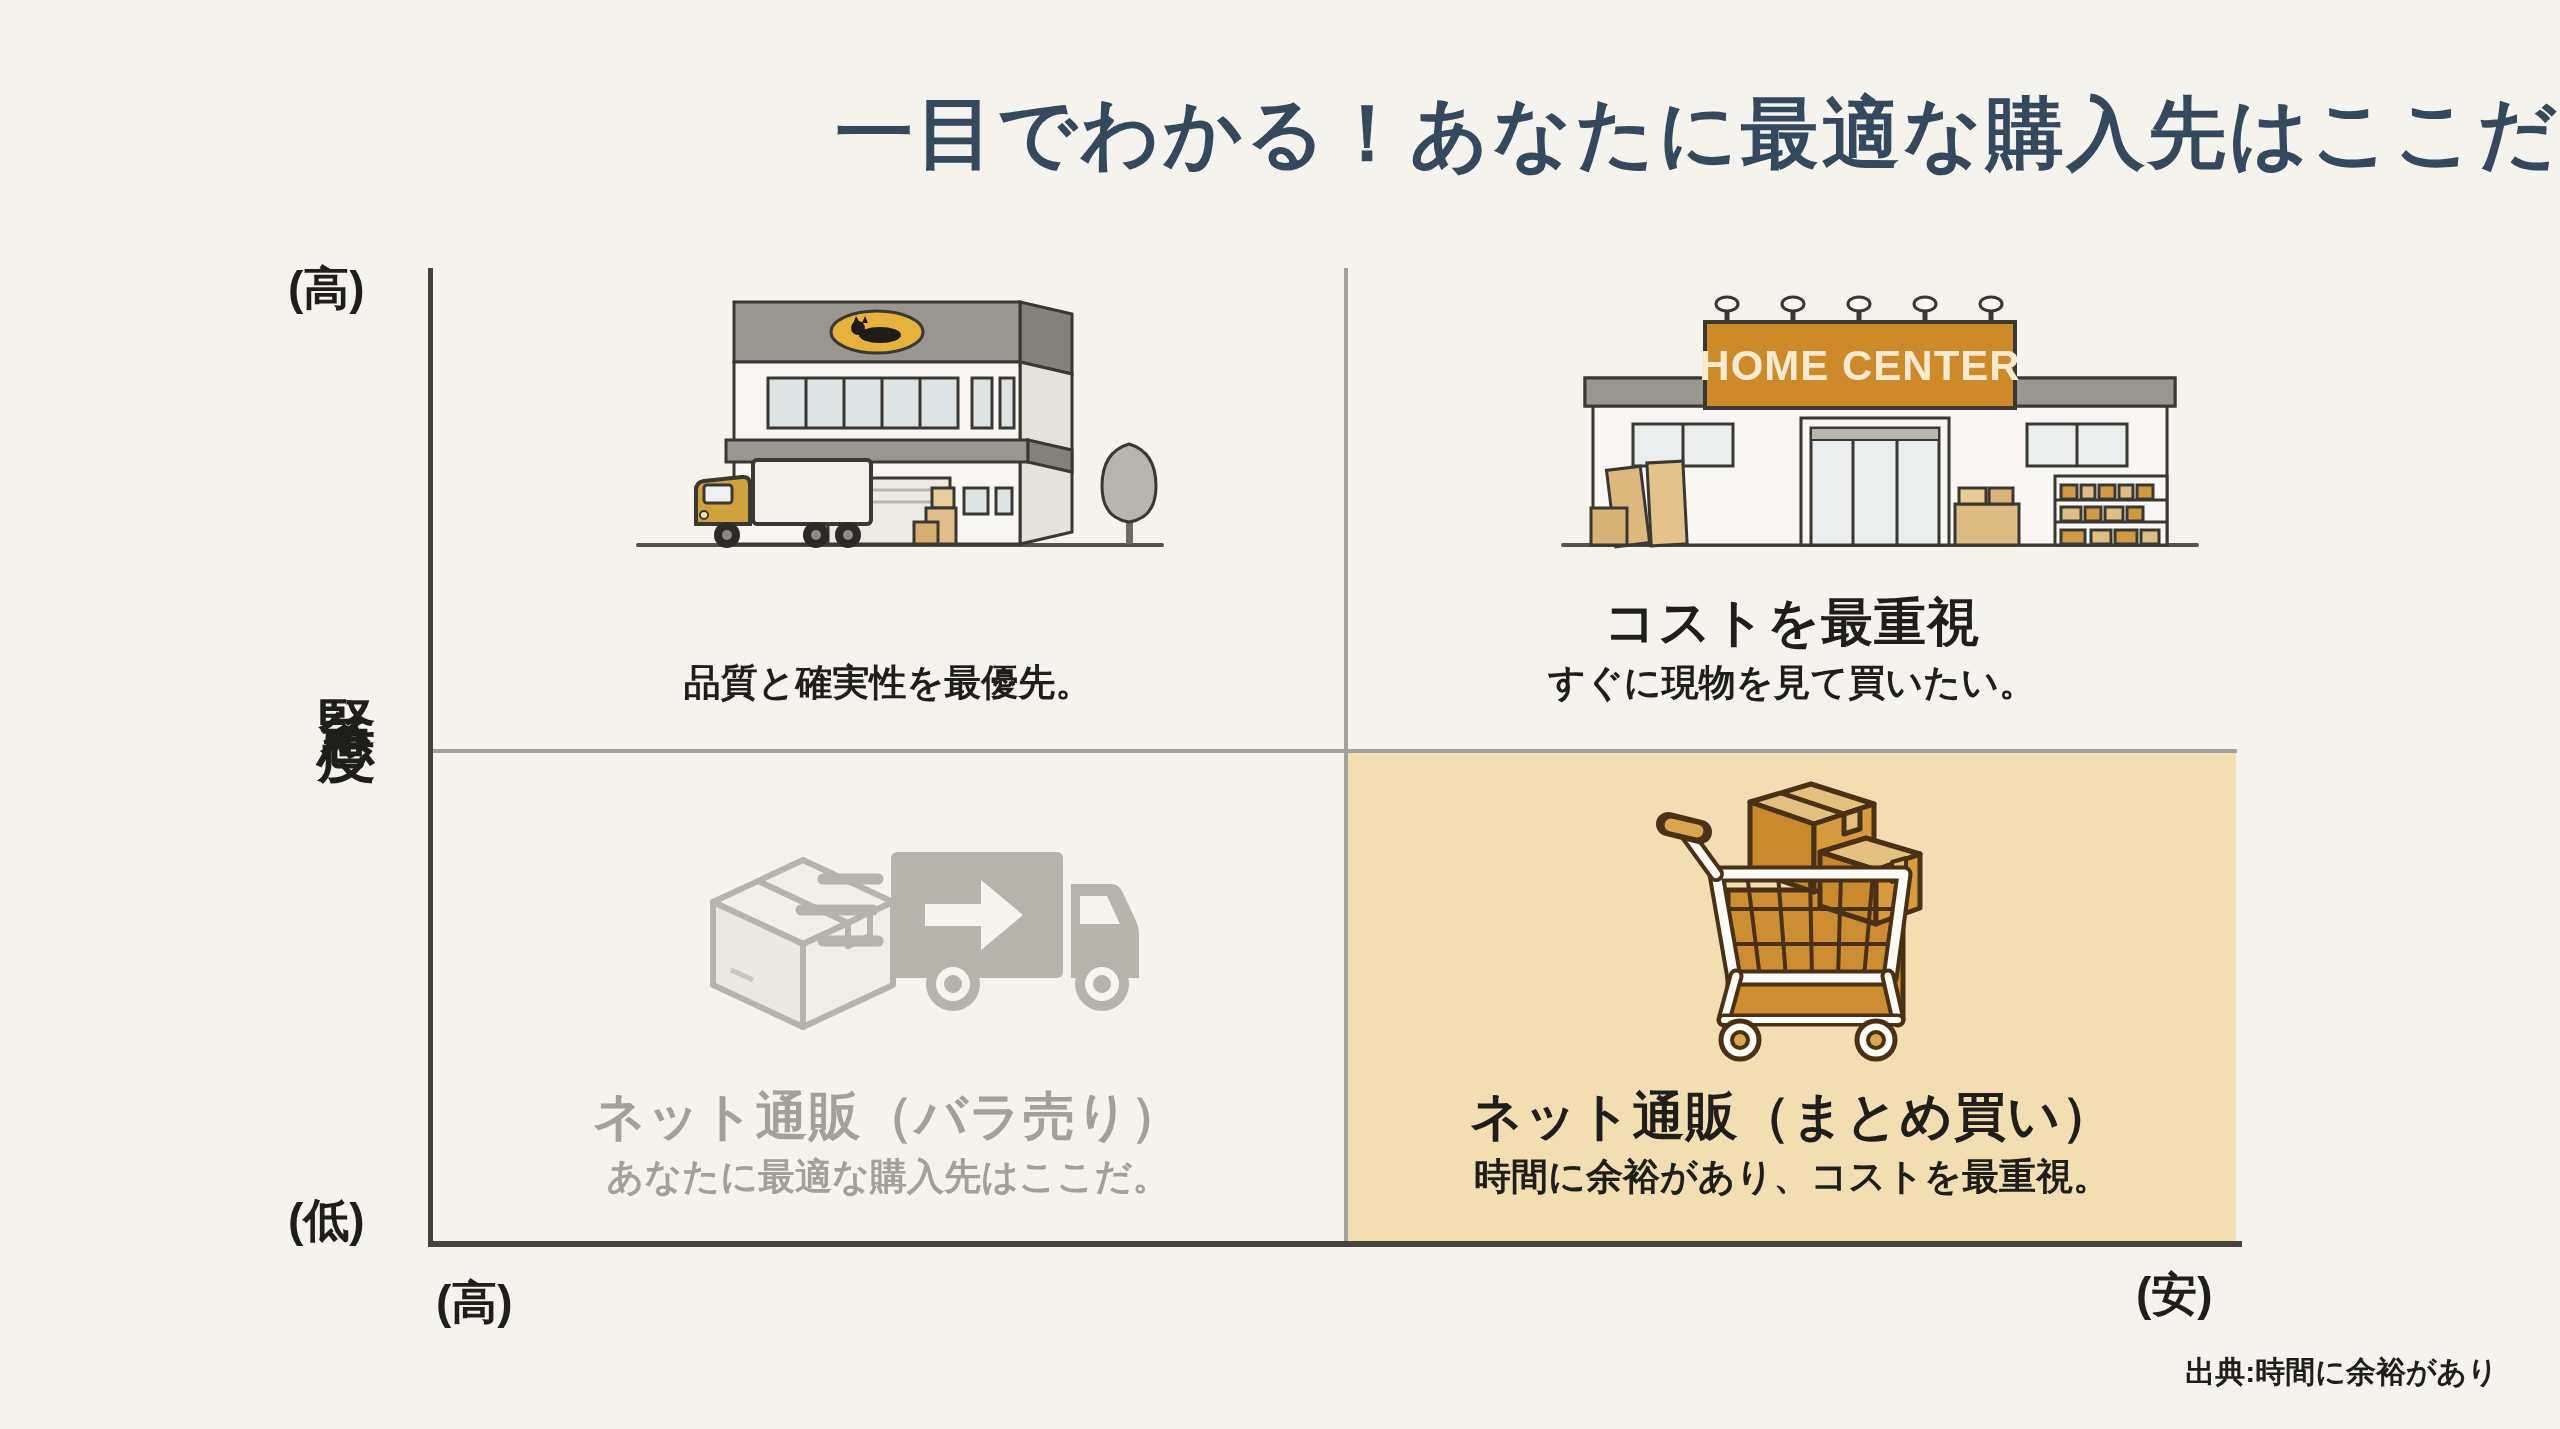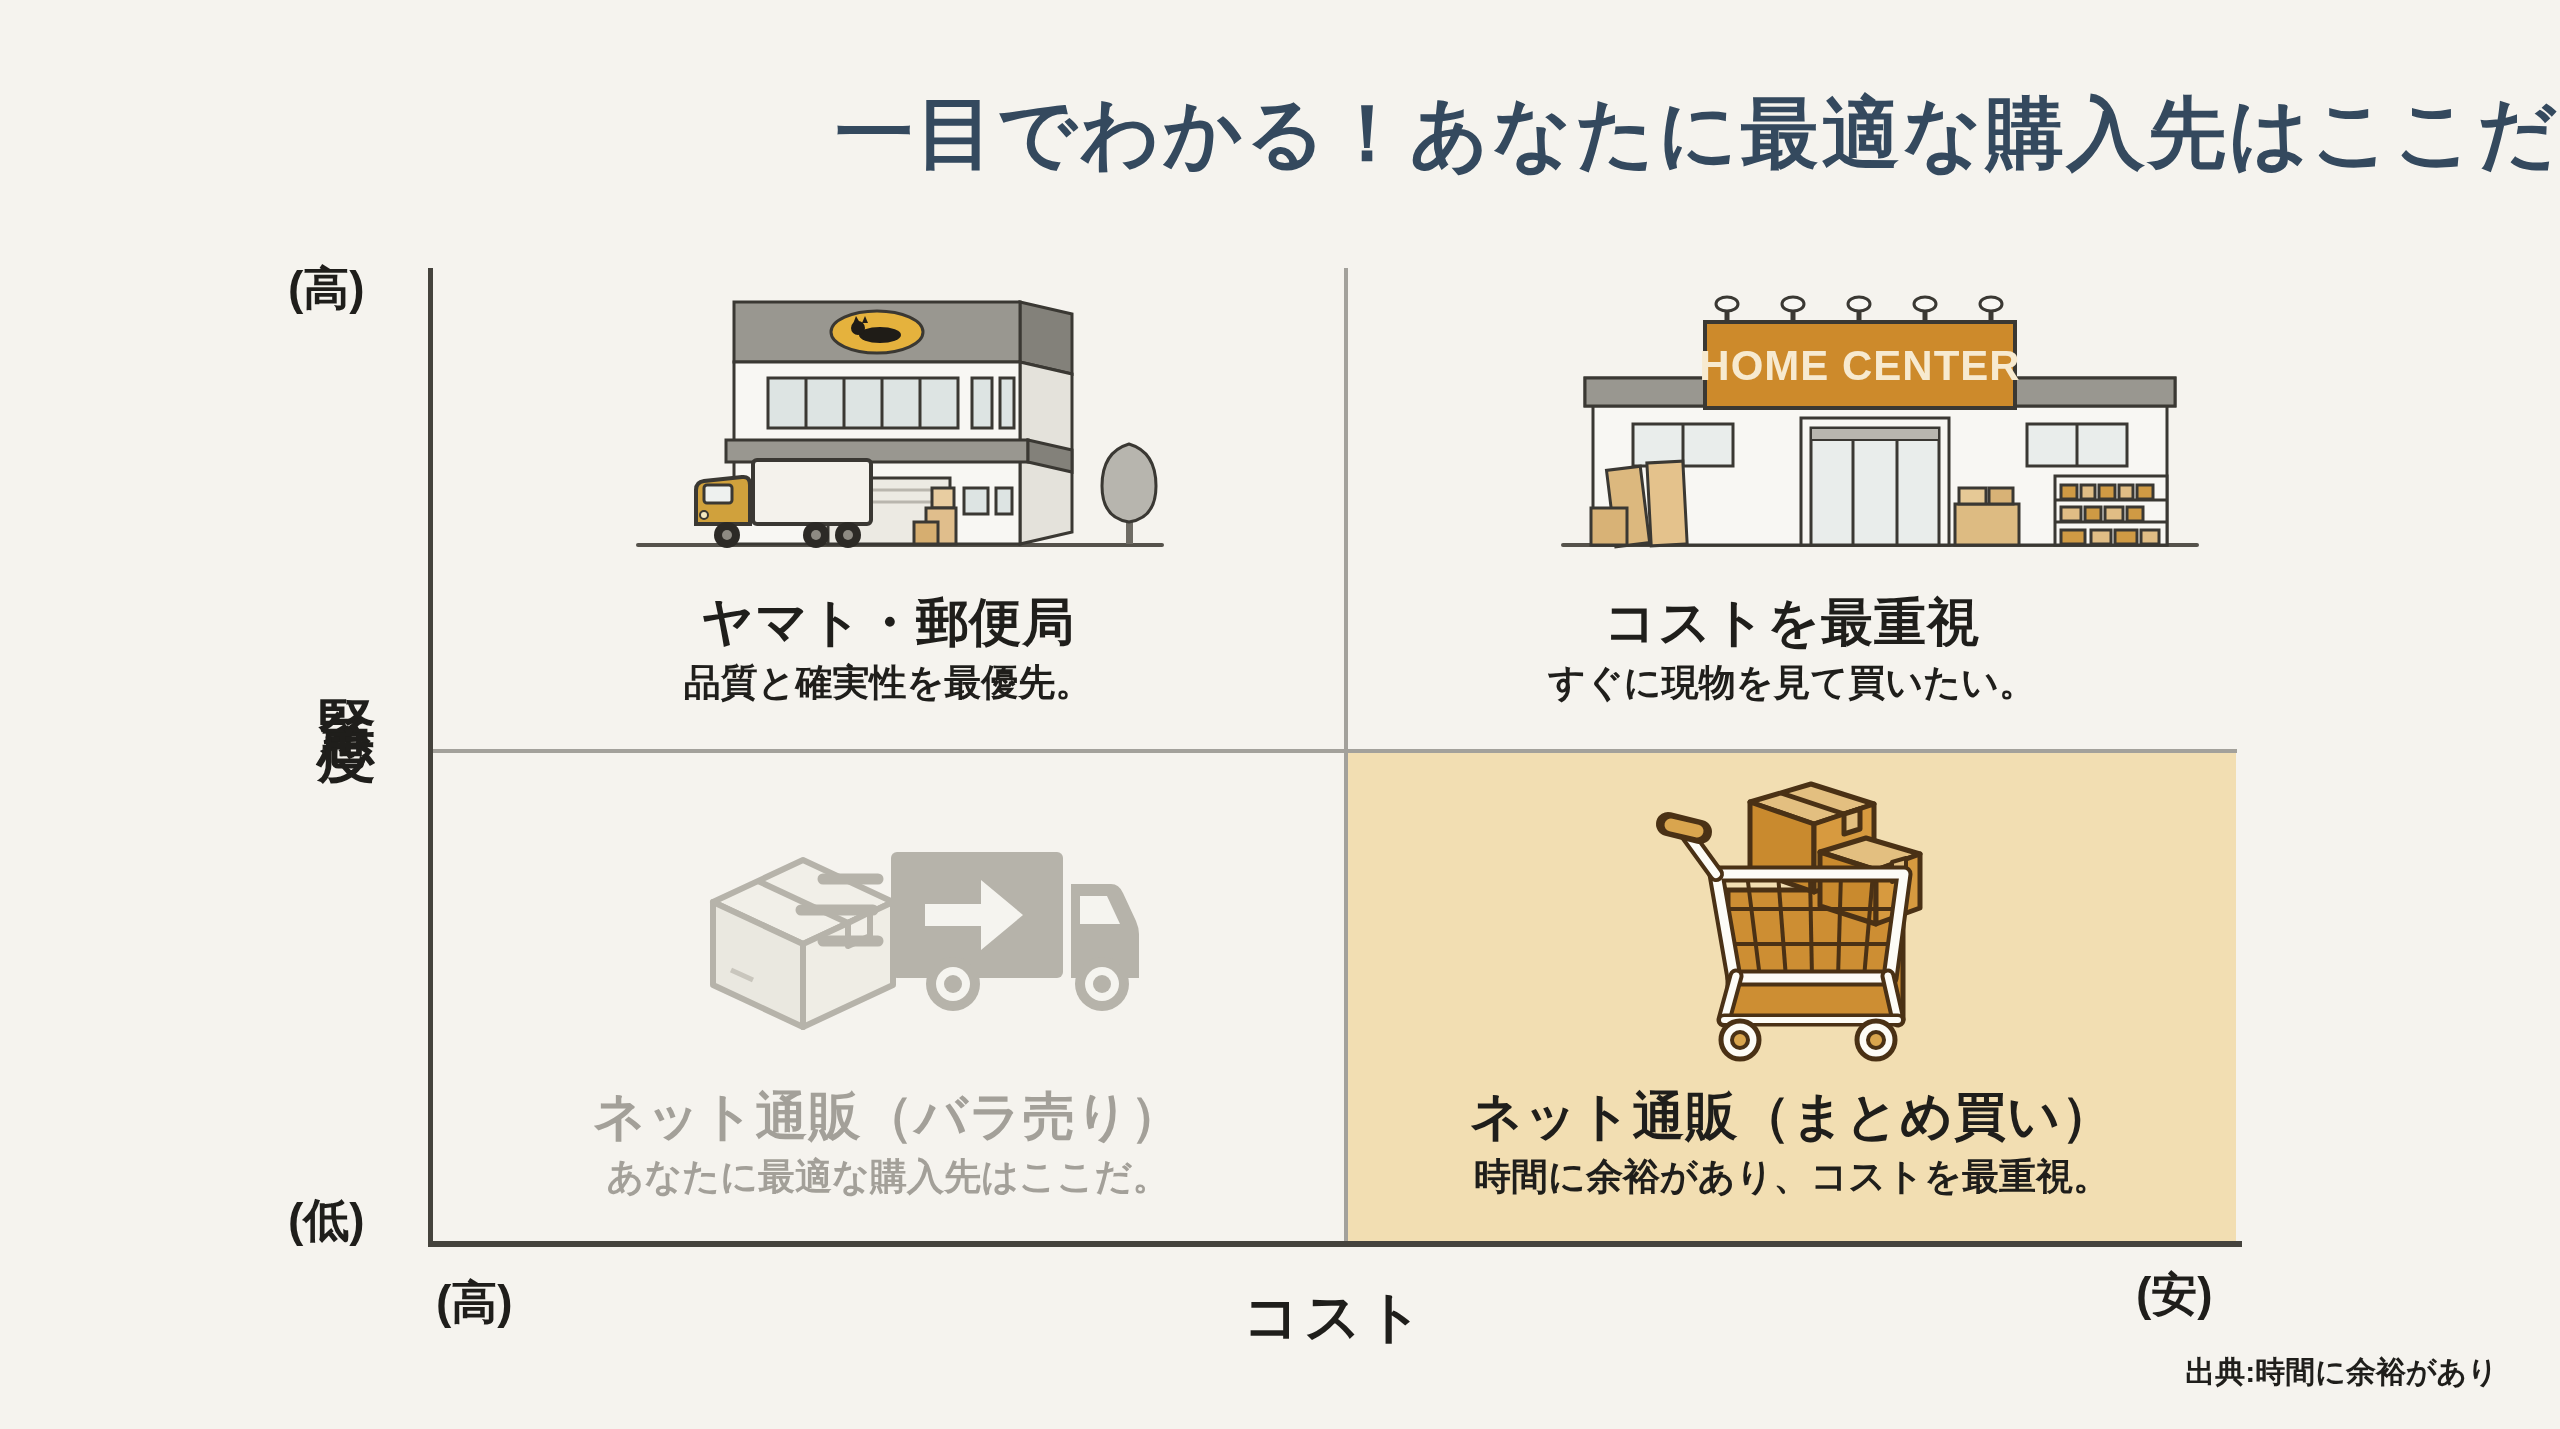--- a/index.html
+++ b/index.html
@@ -81,21 +81,20 @@
   <div class="highlight-rect"></div>
   <div class="line mid-v"></div>
   <div class="line mid-h"></div>
   <div class="line axis-y"></div>
   <div class="line axis-x"></div>
 
   <div class="axis-end y-high">(高)</div>
   <div class="axis-end y-low">(低)</div>
   <div class="yaxis-title">緊急度</div>
   <div class="axis-end x-high">(高)</div>
-  <div class="xaxis-title">コスト</div>
   <div class="axis-end x-cheap">(安)</div>
 
   <svg class="illus illus-tl" viewBox="0 0 560 272">
     <line x1="18" y1="263" x2="542" y2="263" stroke="#55524b" stroke-width="4" stroke-linecap="round"></line>
     <polygon points="400,20 452,32 452,92 400,80" fill="#83817a" stroke="#3a3833" stroke-width="3"></polygon>
     <rect x="114" y="20" width="286" height="60" fill="#999790" stroke="#3a3833" stroke-width="3"></rect>
     <ellipse cx="257" cy="50" rx="46" ry="21" fill="#e5b23d" stroke="#3a3833" stroke-width="3"></ellipse>
     <ellipse cx="260" cy="53" rx="21" ry="8" fill="#1f1c17"></ellipse>
     <circle cx="238" cy="46" r="7" fill="#1f1c17"></circle>
     <polygon points="233,42 236,34 240,41" fill="#1f1c17"></polygon>
@@ -253,21 +252,20 @@
       <polyline points="240,204 250,248" stroke="#fdfcf7" stroke-width="7"></polyline>
       <line x1="76" y1="248" x2="250" y2="248" stroke="#4a3115" stroke-width="13"></line>
       <line x1="76" y1="248" x2="250" y2="248" stroke="#fdfcf7" stroke-width="6"></line>
     </g>
     <circle cx="92" cy="268" r="19" fill="#fdfcf7" stroke="#4a3115" stroke-width="5"></circle>
     <circle cx="92" cy="268" r="8" fill="#d9a54e" stroke="#4a3115" stroke-width="4"></circle>
     <circle cx="228" cy="268" r="19" fill="#fdfcf7" stroke="#4a3115" stroke-width="5"></circle>
     <circle cx="228" cy="268" r="8" fill="#d9a54e" stroke="#4a3115" stroke-width="4"></circle>
   </svg>
 
-  <div class="q-title tl row-top">ヤマト・郵便局</div>
   <div class="q-sub tl row-top">品質と確実性を最優先。</div>
 
   <div class="q-title tr row-top">コストを最重視</div>
   <div class="q-sub tr row-top">すぐに現物を見て買いたい。</div>
 
   <div class="q-title tl row-bottom muted">ネット通販（バラ売り）</div>
   <div class="q-sub tl row-bottom muted">あなたに最適な購入先はここだ。</div>
 
   <div class="q-title tr row-bottom">ネット通販（まとめ買い）</div>
   <div class="q-sub tr row-bottom">時間に余裕があり、コストを最重視。</div>

